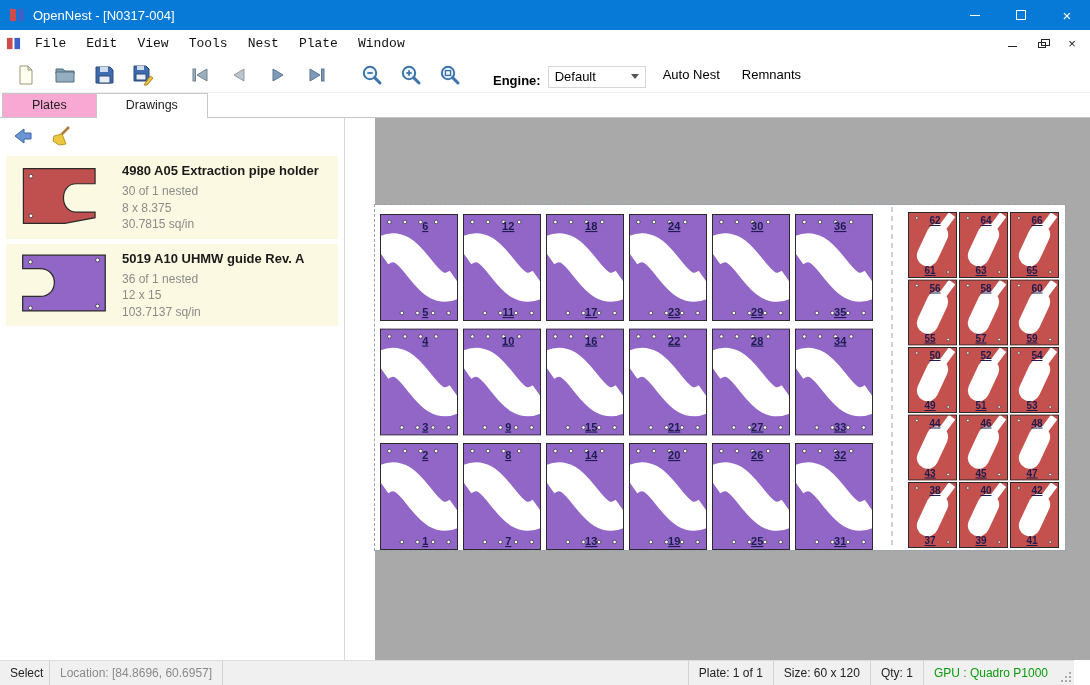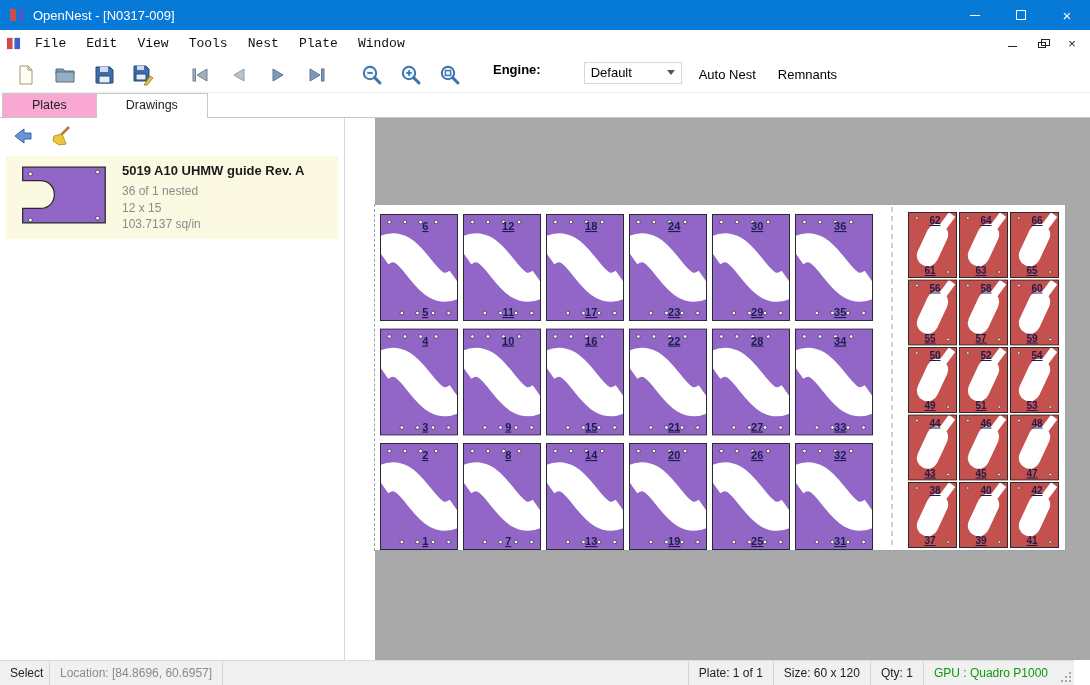--- a/index.html
+++ b/index.html
@@ -20,26 +20,26 @@
   .menu-item{padding:5px 10px;cursor:default;}
   .mdi-controls{margin-left:auto;display:flex;align-items:center;padding-right:8px;gap:10px;}
   .mdi-btn{width:20px;height:20px;display:flex;align-items:center;justify-content:center;color:#222;font-size:13px;}
   .mdi-min{width:9px;height:1px;background:#222;display:block;margin-top:6px;}
   .mdi-restore{position:relative;width:8px;height:6px;border:1px solid #222;background:#fff;margin-top:3px;}
   .mdi-restore::before{content:"";position:absolute;left:2px;top:-4px;width:7px;height:5px;border:1px solid #222;}
 
   
   .toolbar{height:36px;display:flex;align-items:center;background:#fff;padding-left:8px;border-bottom:1px solid #f0f0f0;}
   .tbtn{width:36px;height:30px;display:flex;align-items:center;justify-content:center;margin-right:3px;}
-  .tgroup{display:flex;align-items:flex-start;}
+  .tgroup{display:flex;align-items:flex-end;}
   .g-nav{margin-left:18px;}
   .g-zoom{margin-left:16px;}
   .g-engine{margin-left:22px;}
   .engine-label{font-weight:bold;font-size:13px;margin-right:7px;}
-  .engine-combo{width:98px;height:22px;border:1px solid #d6d6d6;background:#fff;display:flex;align-items:center;padding:0 6px;font-size:13px;margin-left:36px;}
+  .engine-combo{width:98px;height:22px;border:1px solid #d6d6d6;background:#fff;display:flex;align-items:center;padding:0 6px;font-size:13px;}
   .caret{margin-left:auto;width:0;height:0;border-left:4px solid transparent;border-right:4px solid transparent;border-top:5px solid #555;}
   .tool-label{font-size:13px;padding:0 11px;height:26px;display:flex;align-items:center;}
   .tool-label.first{margin-left:6px;}
 
   
   .tabrow{height:25px;background:#fff;border-bottom:1px solid #c6c6c6;display:flex;align-items:flex-end;padding-left:2px;position:relative;z-index:2;}
   .tab{height:24px;line-height:23px;padding:0 29px;font-size:12.5px;background:#f9a8d4;border:1px solid #c6c6c6;border-bottom:none;margin-right:-1px;color:#222;}
   .tab.active{background:#fff;height:25px;margin-bottom:-1px;}
 
   
@@ -71,21 +71,21 @@
 </head>
 <body>
 
 <div class="window">
 
   <div class="titlebar">
     <svg width="16" height="16" viewBox="0 0 16 16">
       <rect x="1" y="2" width="6" height="12" fill="#d14b4b"></rect>
       <rect x="9" y="2" width="6" height="12" fill="#3b62c9"></rect>
     </svg>
-    <span class="title">OpenNest - [N0317-009]</span>
+    <span class="title">OpenNest - [N0317-004]</span>
     <div class="win-controls">
       <div class="wbtn">
           <span class="glyph-min"></span>
         </div>
       <div class="wbtn">
           <span class="glyph-max"></span>
         </div>
       <div class="wbtn">
           <span>×</span>
         </div>
@@ -227,20 +227,35 @@
           </svg>
         </div>
         <div class="ptbtn">
           <svg width="22" height="22" viewBox="0 0 22 22">
             <line x1="19" y1="2" x2="11" y2="10" stroke="#b07f3f" stroke-width="2.6"></line>
             <polygon points="4,11 12,9 16,19 9,20 3,16" fill="#edc83f" stroke="#b39a23"></polygon>
           </svg>
         </div>
       </div>
       <div id="drawing-list">
+          <div class="draw-item">
+            <div class="thumb">
+              <svg viewBox="0 0 92 70" width="96" height="66">
+                <path d="M4 6 H80 V22 H60 C42 22 42 52 60 52 H80 V58 L48 64 H4 Z" fill="#c0504f" stroke="#2b2b2b" stroke-width="1.3"></path>
+                <circle cx="12" cy="14" r="2" fill="#fff" stroke="#333" stroke-width="0.8"></circle>
+                <circle cx="12" cy="56" r="2" fill="#fff" stroke="#333" stroke-width="0.8"></circle>
+              </svg>
+            </div>
+            <div class="dtext">
+              <div class="dtitle">4980 A05 Extraction pipe holder</div>
+              <div class="dline">30 of 1 nested</div>
+              <div class="dline">8 x 8.375</div>
+              <div class="dline">30.7815 sq/in</div>
+            </div>
+          </div>
           <div class="draw-item">
             <div class="thumb">
               <svg viewBox="0 0 100 66" width="96" height="66">
                 <path d="M8 3 H94 V61 H8 V46 H26 C46 46 46 17 26 17 H8 Z" fill="#9166c7" stroke="#2b2b2b" stroke-width="1.3"></path>
                 <circle cx="16" cy="10" r="2" fill="#fff" stroke="#333" stroke-width="0.8"></circle>
                 <circle cx="86" cy="8" r="2" fill="#fff" stroke="#333" stroke-width="0.8"></circle>
                 <circle cx="86" cy="56" r="2" fill="#fff" stroke="#333" stroke-width="0.8"></circle>
                 <circle cx="16" cy="58" r="2" fill="#fff" stroke="#333" stroke-width="0.8"></circle>
               </svg>
             </div>

